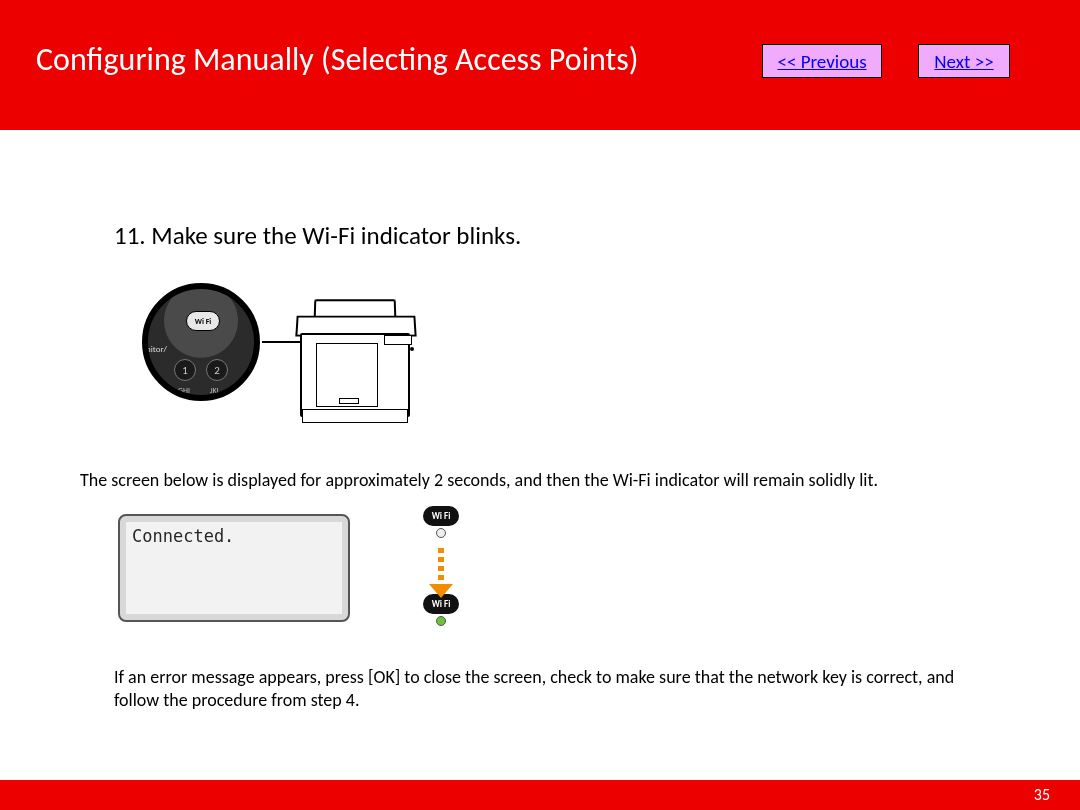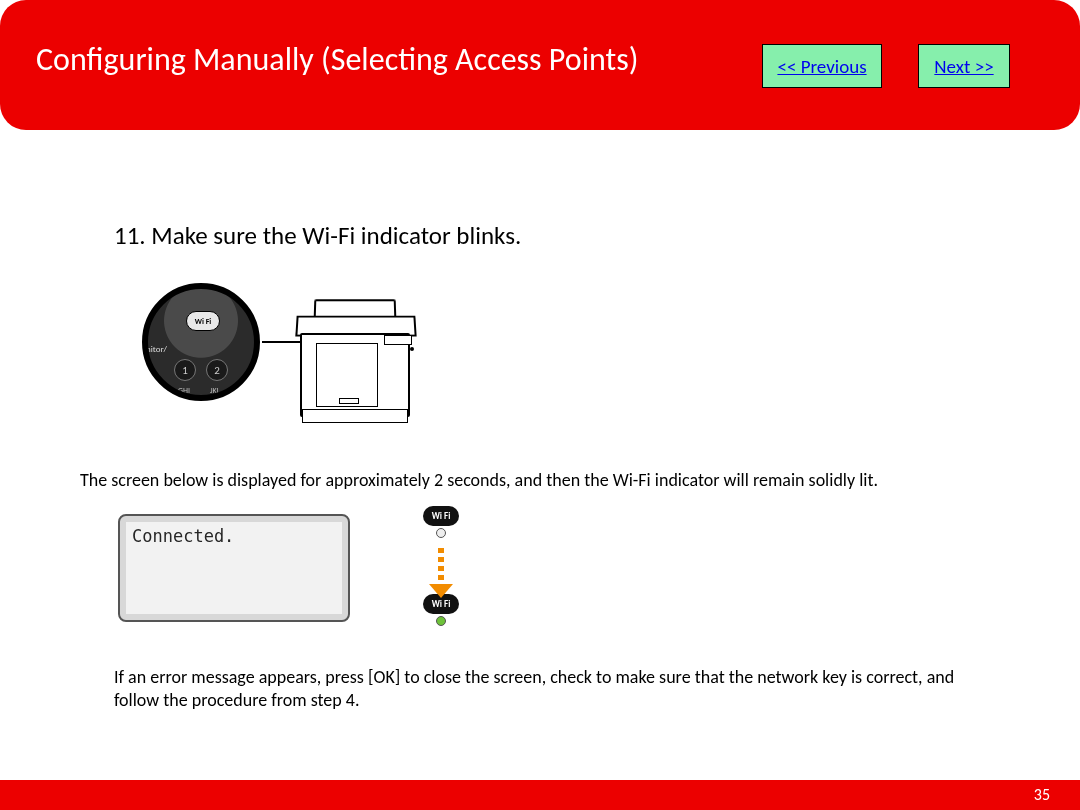--- a/index.html
+++ b/index.html
@@ -9,39 +9,38 @@
     font-family: Calibri, "Segoe UI", Arial, sans-serif;
     background: #fff;
     overflow: hidden;
     position: relative;
   }
   .header {
     background: #ec0000;
     width: 1080px;
     height: 130px;
     position: relative;
-    border-radius: 26px;
   }
   .title {
     color: #fff;
     font-size: 32px;
     font-weight: 400;
     position: absolute;
     left: 36px;
     top: 40px;
   }
   .nav-btn {
     position: absolute;
     top: 44px;
-    background: #86efac;
+    background: #f0abfc;
     border: 1px solid #000;
     color: #0000ee;
     text-decoration: underline;
     font-size: 19px;
-    height: 44px;
+    height: 34px;
     display: flex;
     align-items: center;
     justify-content: center;
     cursor: pointer;
     font-family: inherit;
   }
   .prev { left: 762px; width: 120px; }
   .next { left: 918px; width: 92px; }
 
   .content {

